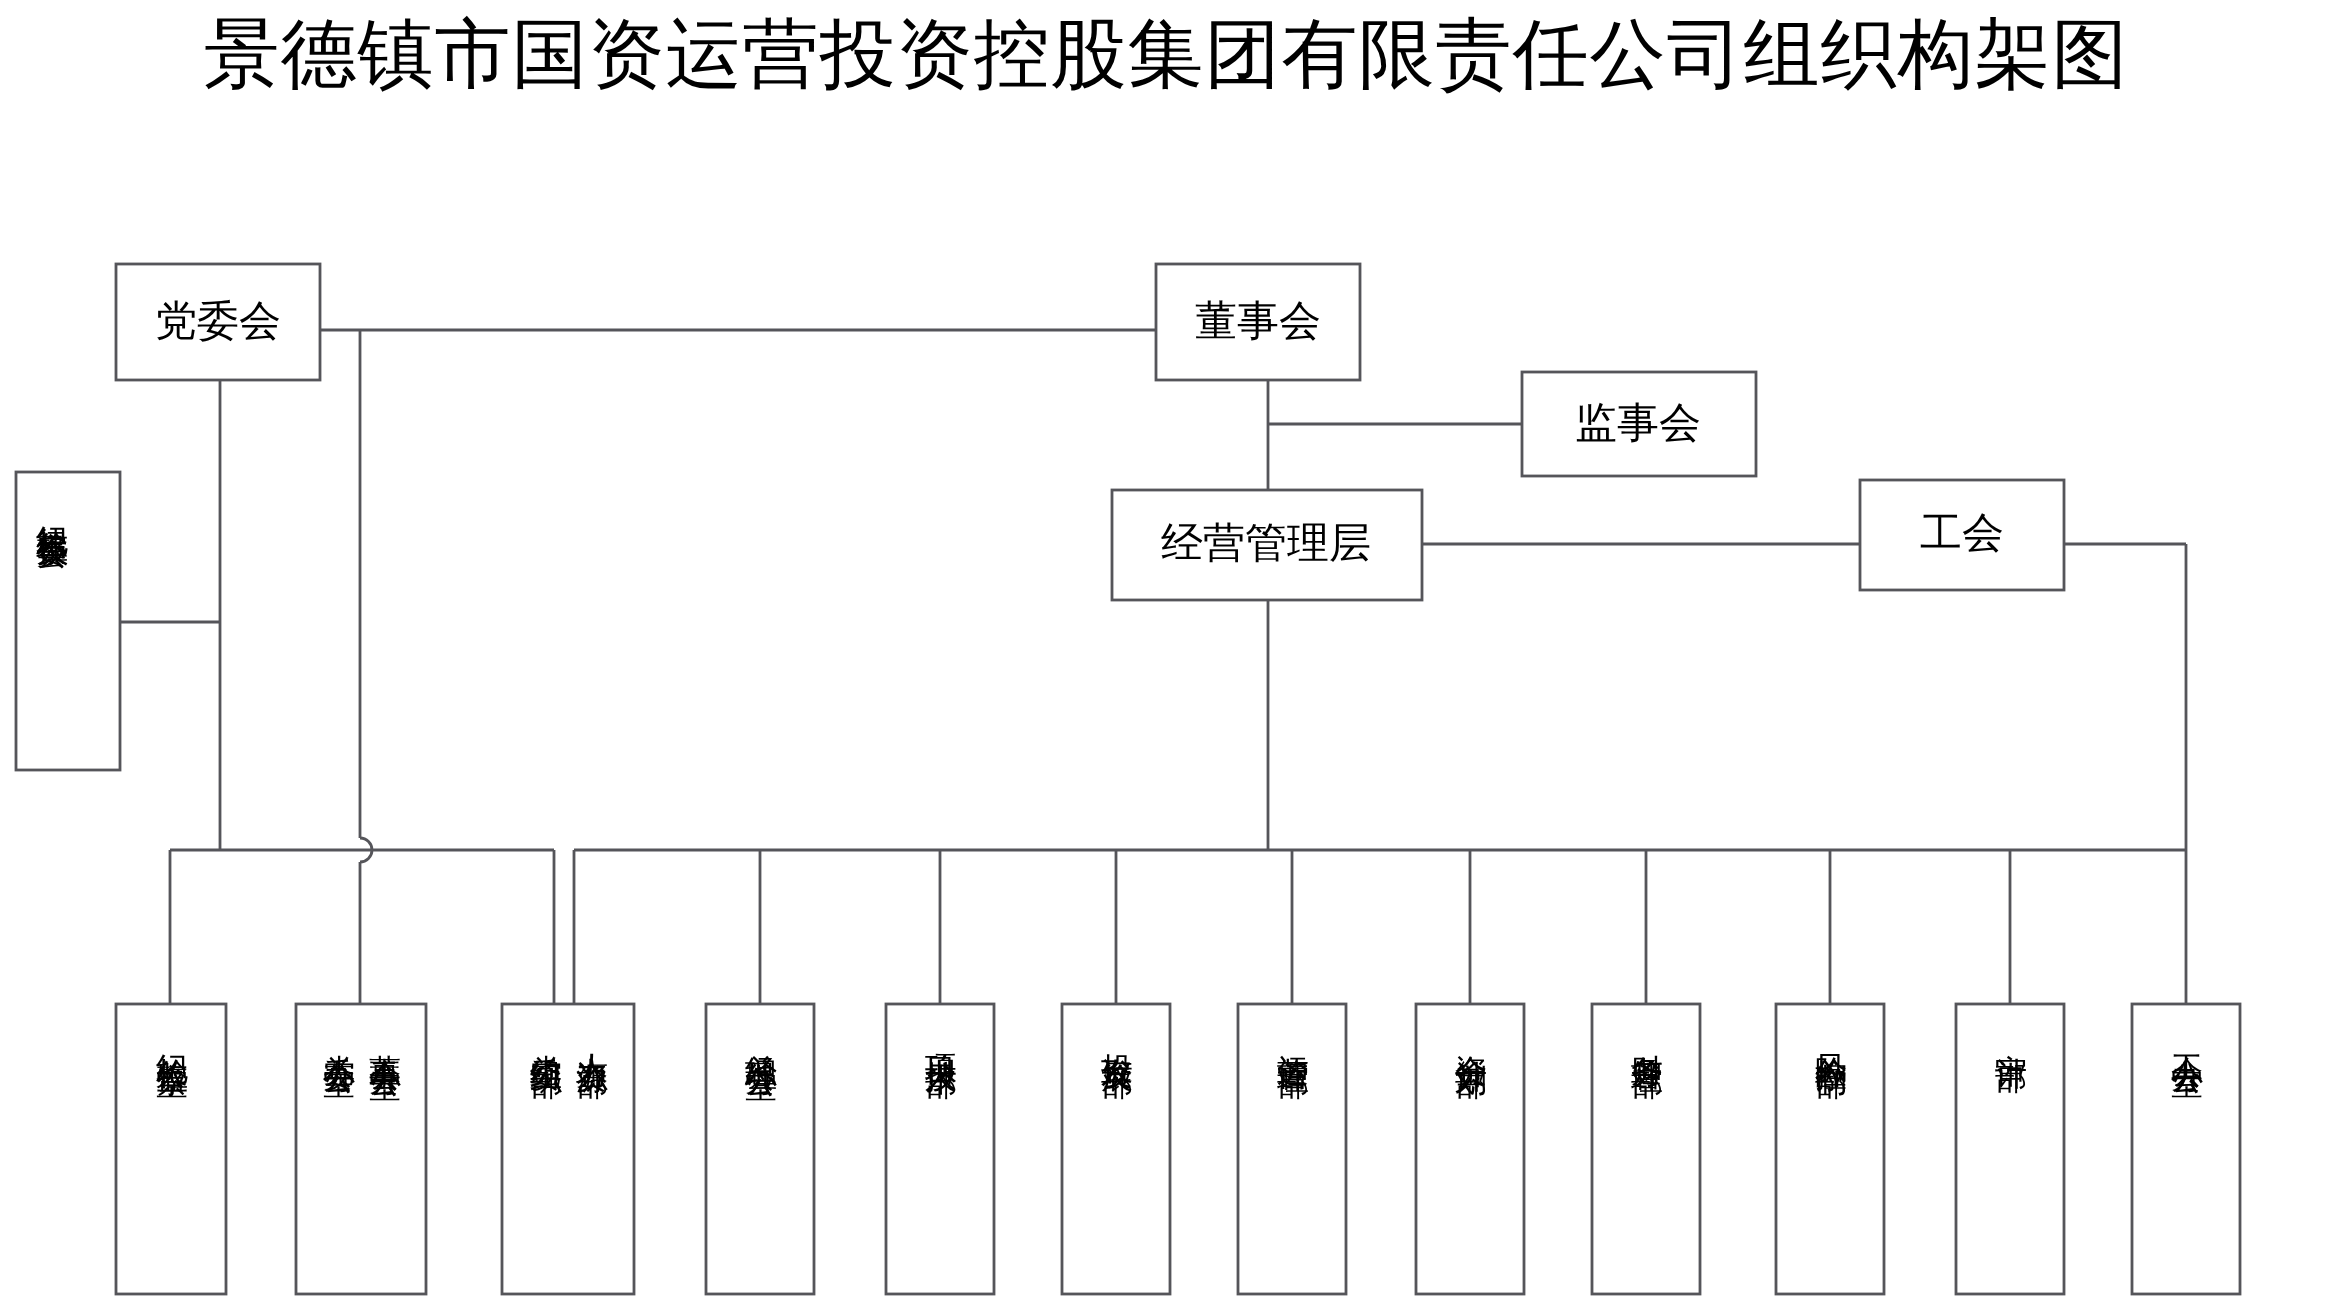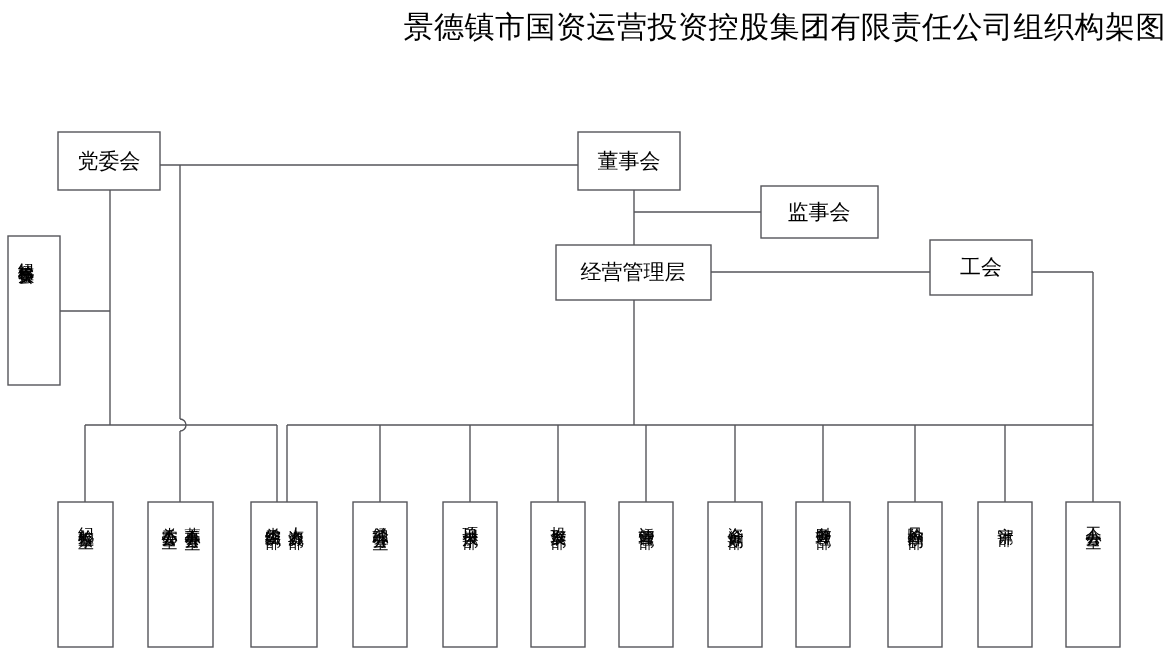--- a/index.html
+++ b/index.html
@@ -16,22 +16,22 @@
   #chart-root {
     position: relative;
     width: 1166px;
     height: 655px;
   }
   #org-title {
     position: absolute;
     left: 0;
     top: 8px;
     width: 1166px;
-    text-align: right;
-    font-size: 30px;
+    text-align: center;
+    font-size: 38px;
     line-height: 38px;
     color: #000000;
     font-family: "DejaVu Serif", "Liberation Serif", serif;
     letter-spacing: 0.5px;
     white-space: nowrap;
   }
   svg#org-svg {
     position: absolute;
     left: 0;
     top: 0;

